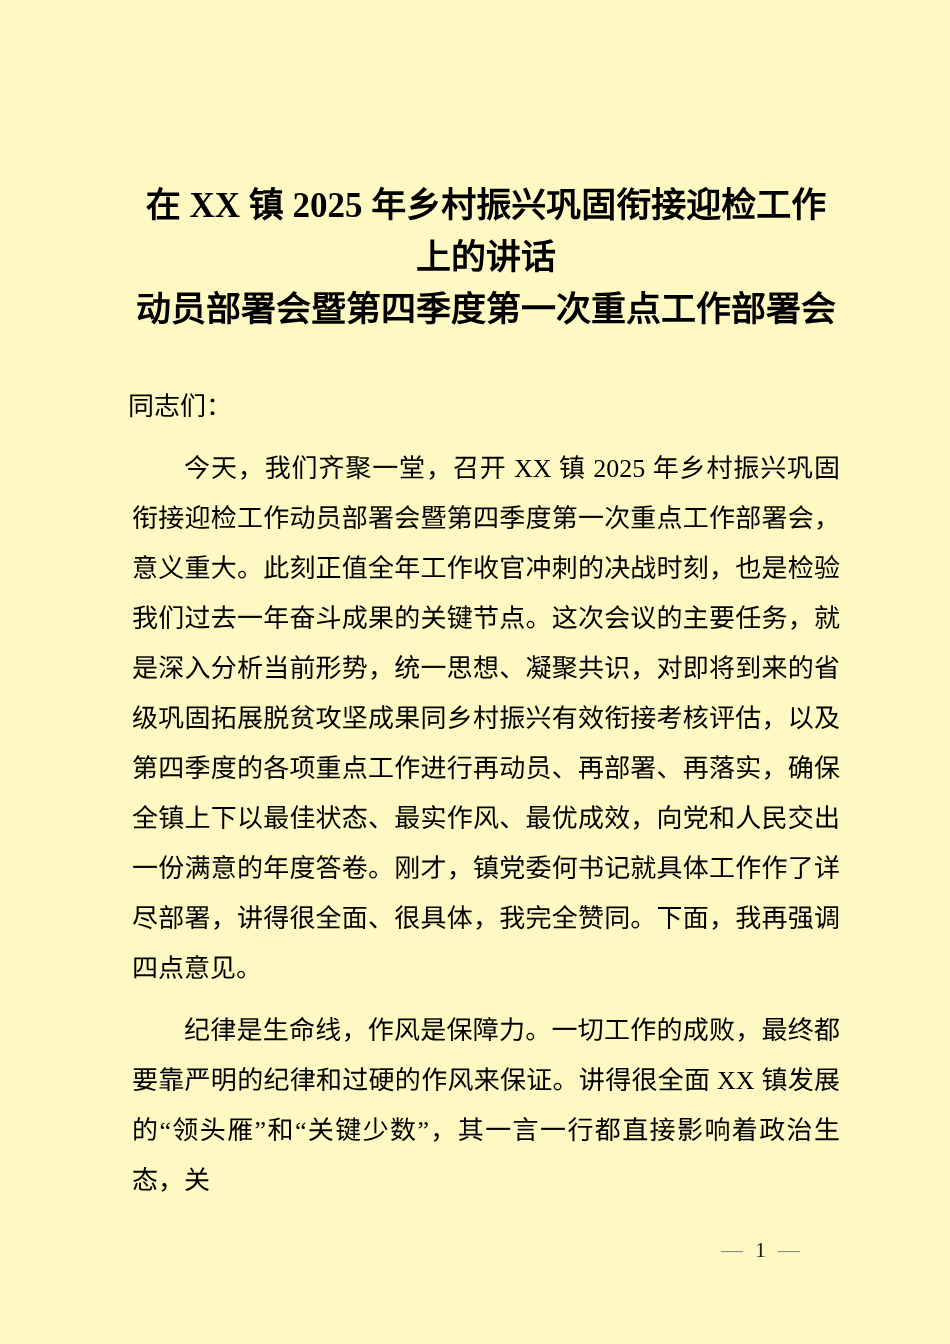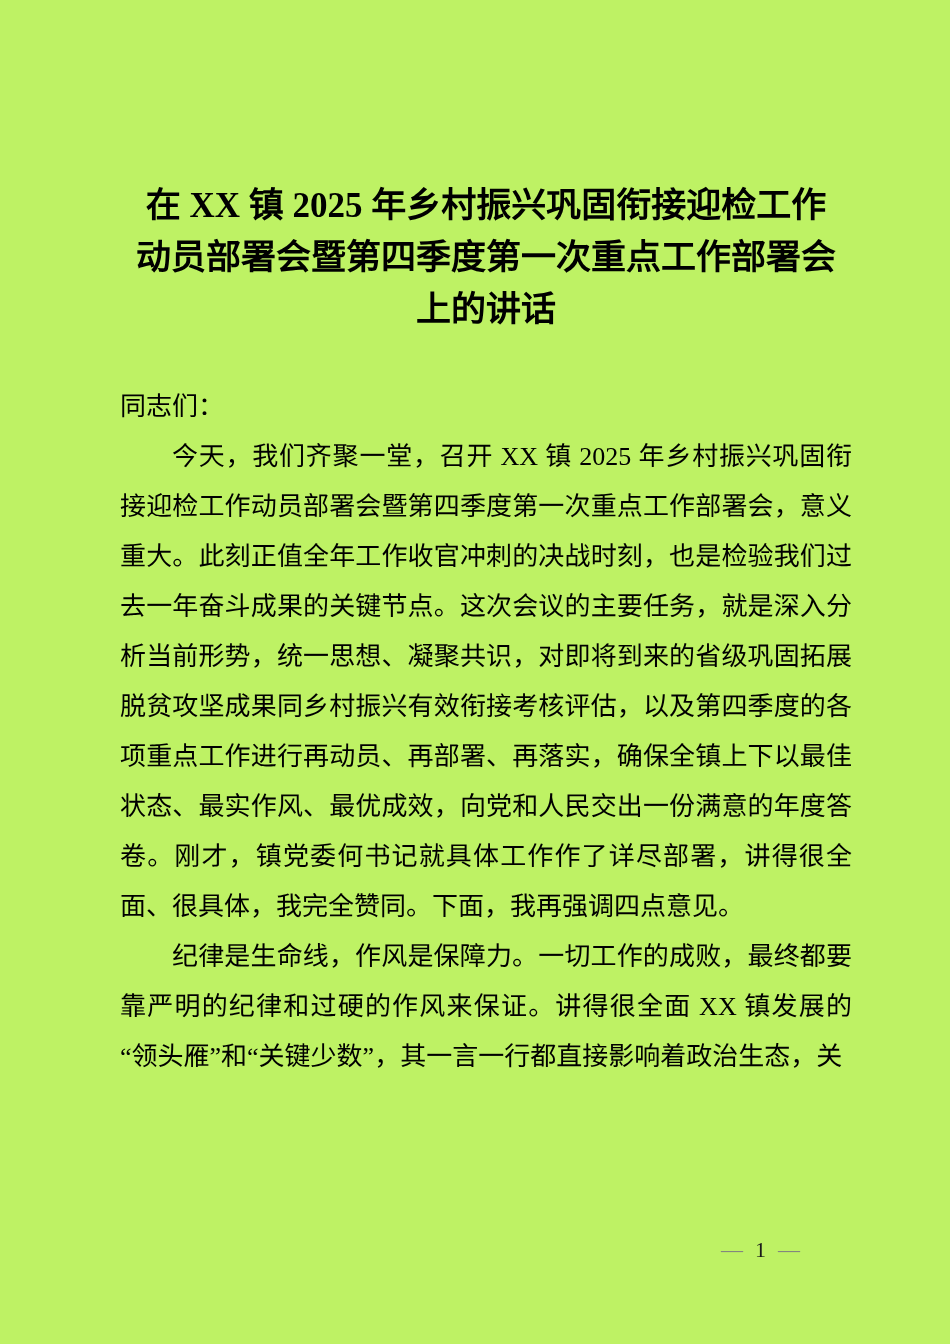--- a/index.html
+++ b/index.html
@@ -4,21 +4,21 @@
 <style>
   html, body {
     margin: 0;
     padding: 0;
     background: #ffffff;
   }
   .page {
     position: relative;
     width: 950px;
     height: 1344px;
-    background: #bef264;
+    background: #fef9c3;
     color: #000000;
     overflow: hidden;
     font-family: "Liberation Serif", "DejaVu Serif", serif;
   }
   .content {
     position: absolute;
     top: 180px;
     left: 120px;
     width: 732px;
   }
@@ -33,25 +33,25 @@
   }
   .doc-title .title-line {
     white-space: nowrap;
   }
   .body-text {
     font-size: 26px;
     line-height: 50px;
     color: #000000;
   }
   .salutation {
-    margin: 0;
+    margin: 8px;
     text-indent: 0;
   }
   .para {
-    margin: 0;
+    margin: 12px;
     text-indent: 2em;
     text-align: justify;
   }
   .section-heading {
     margin: 0;
     font-size: 26px;
     line-height: 50px;
     font-weight: 700;
     text-indent: 2em;
     font-family: "Liberation Sans", "DejaVu Sans", sans-serif;
@@ -76,22 +76,22 @@
   }
 </style>
 </head>
 <body>
 
 <div class="page">
   <div class="content">
 
     <h1 class="doc-title">
       <div class="title-line">在 XX 镇 2025 年乡村振兴巩固衔接迎检工作</div>
+      <div class="title-line">上的讲话</div>
       <div class="title-line">动员部署会暨第四季度第一次重点工作部署会</div>
-      <div class="title-line">上的讲话</div>
     </h1>
 
     <div class="body-text">
       <p class="salutation">同志们：</p>
 
       <p class="para">今天，我们齐聚一堂，召开 XX 镇 2025 年乡村振兴巩固衔接迎检工作动员部署会暨第四季度第一次重点工作部署会，意义重大。此刻正值全年工作收官冲刺的决战时刻，也是检验我们过去一年奋斗成果的关键节点。这次会议的主要任务，就是深入分析当前形势，统一思想、凝聚共识，对即将到来的省级巩固拓展脱贫攻坚成果同乡村振兴有效衔接考核评估，以及第四季度的各项重点工作进行再动员、再部署、再落实，确保全镇上下以最佳状态、最实作风、最优成效，向党和人民交出一份满意的年度答卷。刚才，镇党委何书记就具体工作作了详尽部署，讲得很全面、很具体，我完全赞同。下面，我再强调四点意见。</p>
 
 
       <p class="para">纪律是生命线，作风是保障力。一切工作的成败，最终都要靠严明的纪律和过硬的作风来保证。讲得很全面 XX 镇发展的“领头雁”和“关键少数”，其一言一行都直接影响着政治生态，关</p>
     </div>

